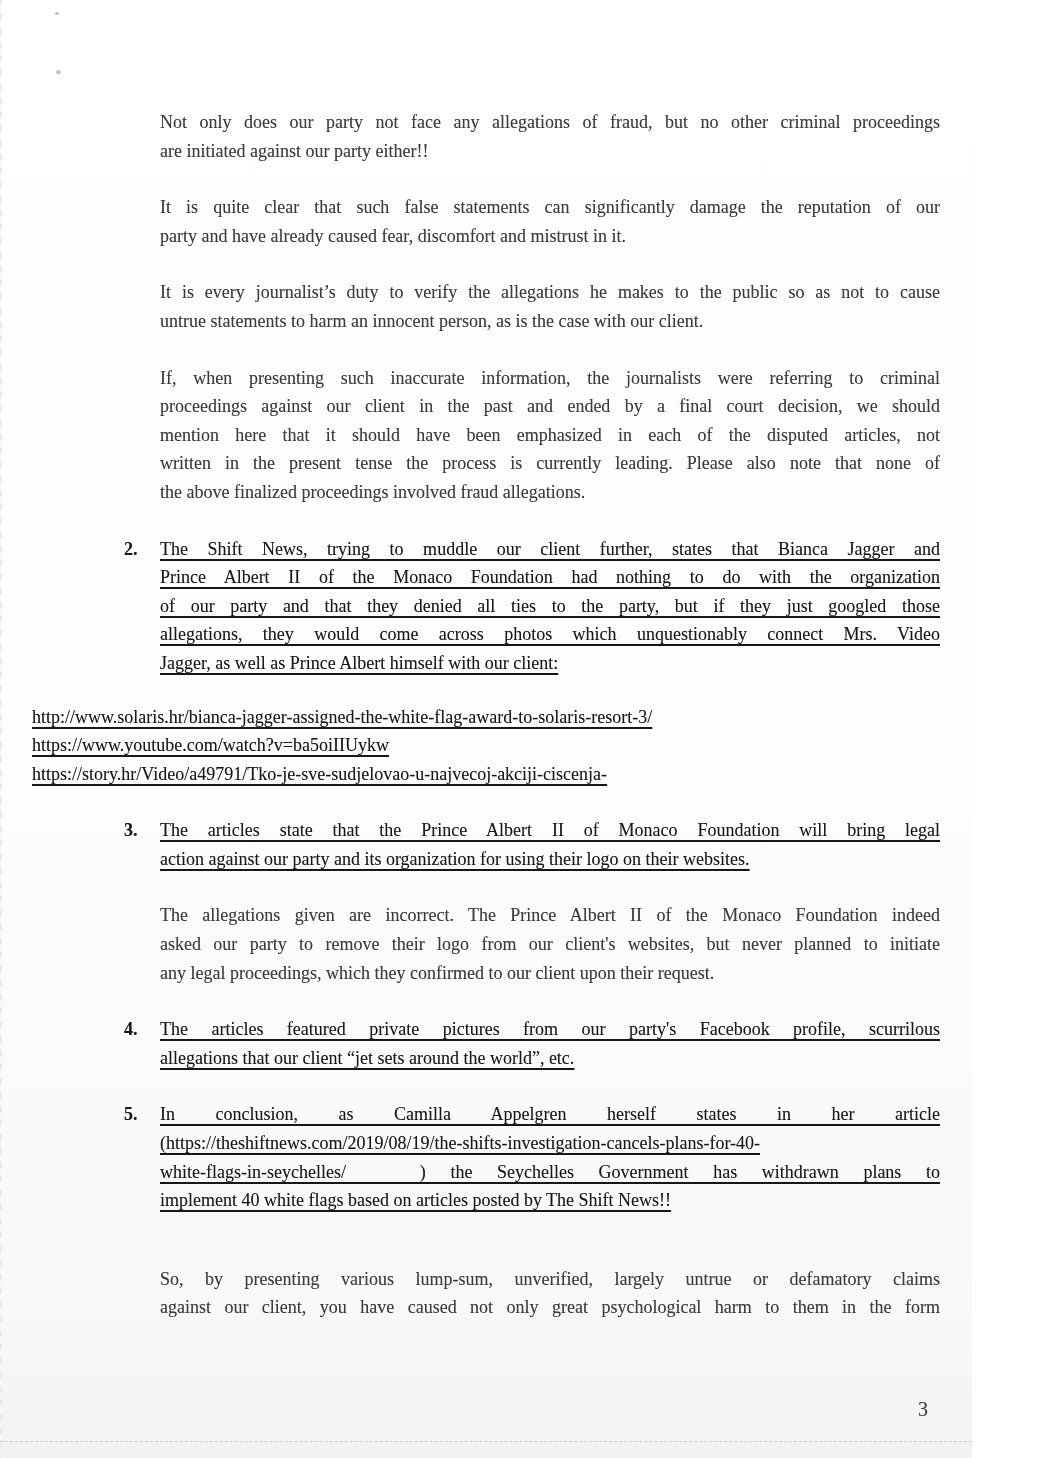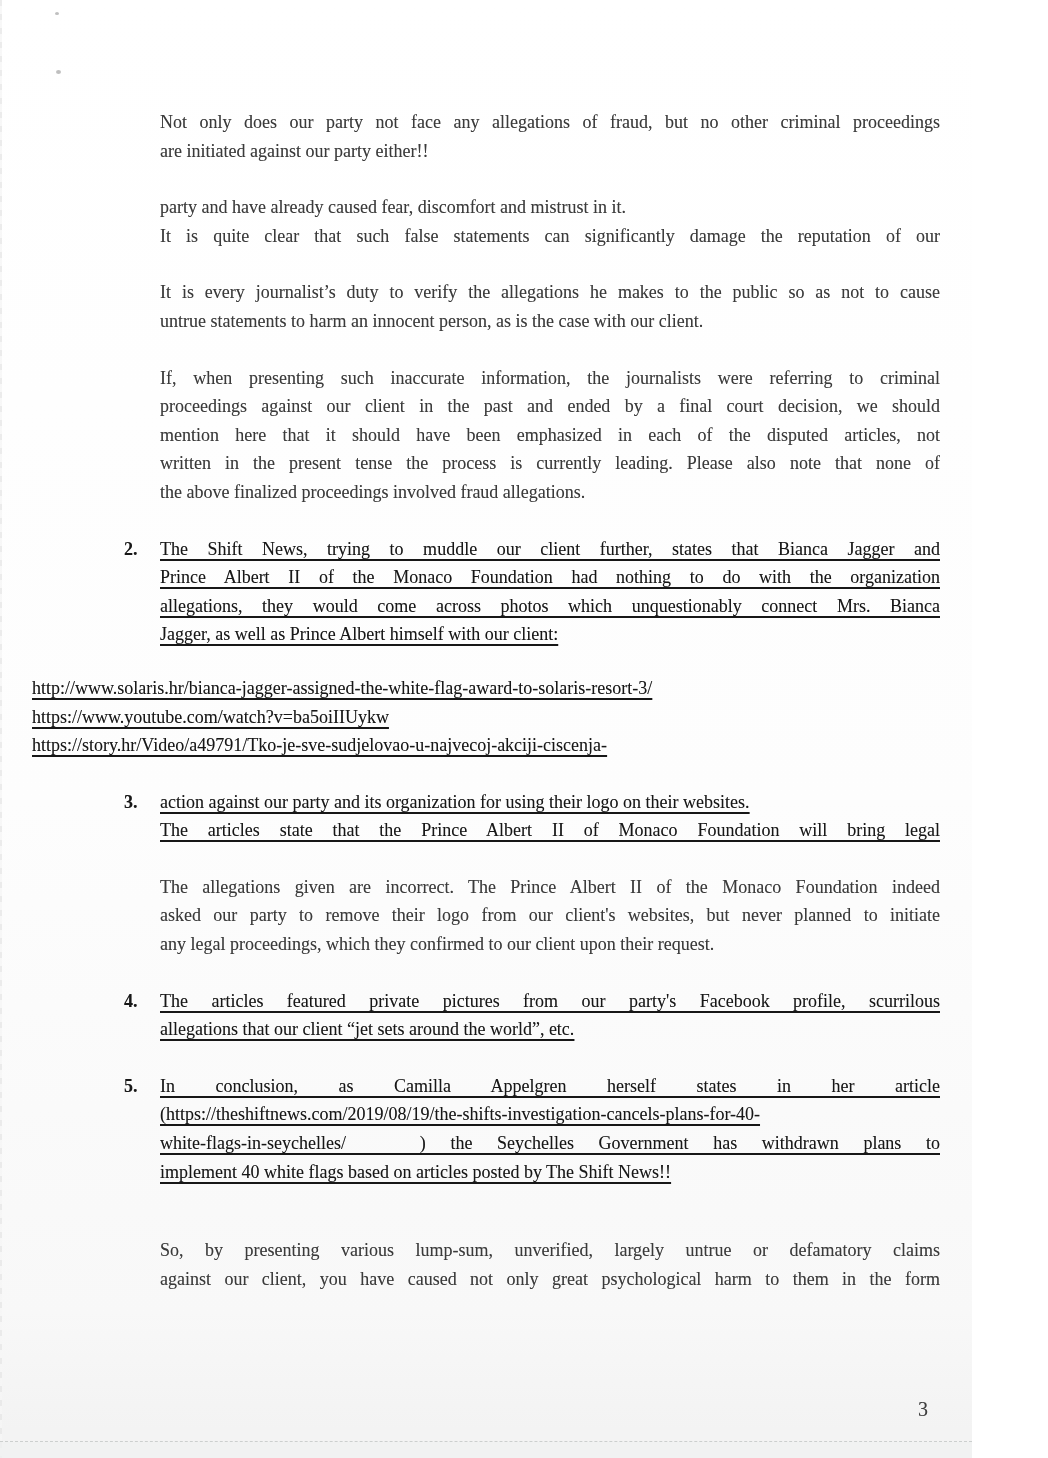--- a/index.html
+++ b/index.html
@@ -110,50 +110,51 @@
   <div class="left-edge"></div>
   <div class="speck s1"></div>
   <div class="speck s2"></div>
 
   <div class="doc-body">
       <div class="block paragraph">
         <div class="line">Not only does our party not face any allegations of fraud, but no other criminal proceedings</div>
         <div class="line noj">are initiated against our party either!!</div>
       </div>
       <div class="block paragraph">
+        <div class="line">It is quite clear that such false statements can significantly damage the reputation of our</div>
         <div class="line noj">party and have already caused fear, discomfort and mistrust in it.</div>
-        <div class="line">It is quite clear that such false statements can significantly damage the reputation of our</div>
       </div>
       <div class="block paragraph">
         <div class="line">It is every journalist’s duty to verify the allegations he makes to the public so as not to cause</div>
         <div class="line noj">untrue statements to harm an innocent person, as is the case with our client.</div>
       </div>
       <div class="block paragraph">
         <div class="line">If, when presenting such inaccurate information, the journalists were referring to criminal</div>
         <div class="line">proceedings against our client in the past and ended by a final court decision, we should</div>
         <div class="line">mention here that it should have been emphasized in each of the disputed articles, not</div>
         <div class="line">written in the present tense the process is currently leading. Please also note that none of</div>
         <div class="line noj">the above finalized proceedings involved fraud allegations.</div>
       </div>
       <div class="block list-item emph">
         <span class="num">2.</span>
         <div class="line">The Shift News, trying to muddle our client further, states that Bianca Jagger and</div>
         <div class="line">Prince Albert II of the Monaco Foundation had nothing to do with the organization</div>
-        <div class="line">allegations, they would come across photos which unquestionably connect Mrs. Bianca</div>
+        <div class="line">of our party and that they denied all ties to the party, but if they just googled those</div>
+        <div class="line">allegations, they would come across photos which unquestionably connect Mrs. Video</div>
         <div class="line noj">Jagger, as well as Prince Albert himself with our client:</div>
       </div>
       <div class="block links emph">
         <div class="line noj">http://www.solaris.hr/bianca-jagger-assigned-the-white-flag-award-to-solaris-resort-3/</div>
         <div class="line noj">https://www.youtube.com/watch?v=ba5oiIIUykw</div>
         <div class="line noj">https://story.hr/Video/a49791/Tko-je-sve-sudjelovao-u-najvecoj-akciji-ciscenja-</div>
       </div>
       <div class="block list-item emph">
         <span class="num">3.</span>
+        <div class="line">The articles state that the Prince Albert II of Monaco Foundation will bring legal</div>
         <div class="line noj">action against our party and its organization for using their logo on their websites.</div>
-        <div class="line">The articles state that the Prince Albert II of Monaco Foundation will bring legal</div>
       </div>
       <div class="block paragraph">
         <div class="line">The allegations given are incorrect. The Prince Albert II of the Monaco Foundation indeed</div>
         <div class="line">asked our party to remove their logo from our client's websites, but never planned to initiate</div>
         <div class="line noj">any legal proceedings, which they confirmed to our client upon their request.</div>
       </div>
       <div class="block list-item emph">
         <span class="num">4.</span>
         <div class="line">The articles featured private pictures from our party's Facebook profile, scurrilous</div>
         <div class="line noj">allegations that our client “jet sets around the world”, etc.</div>

